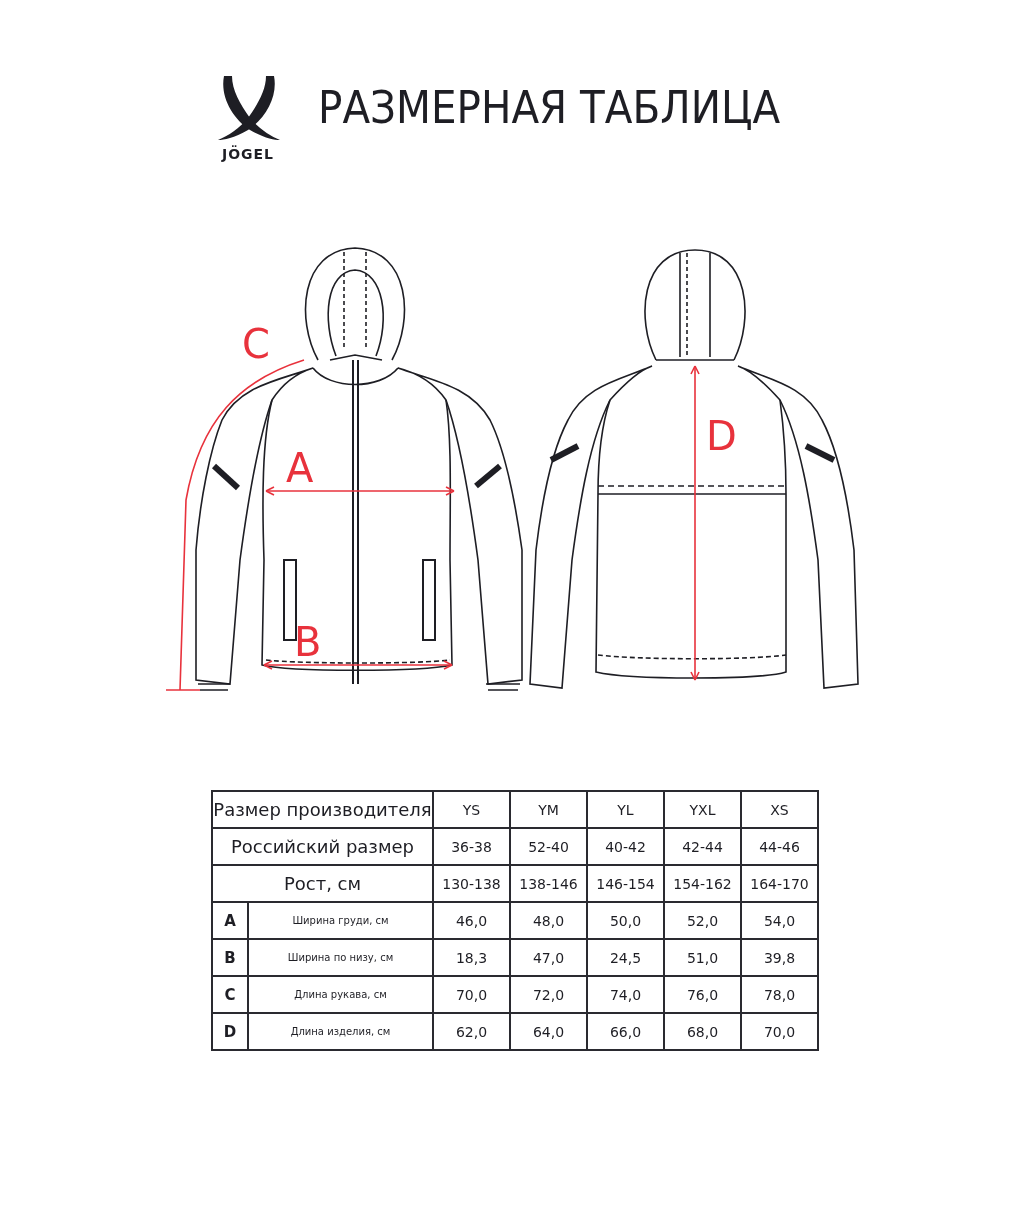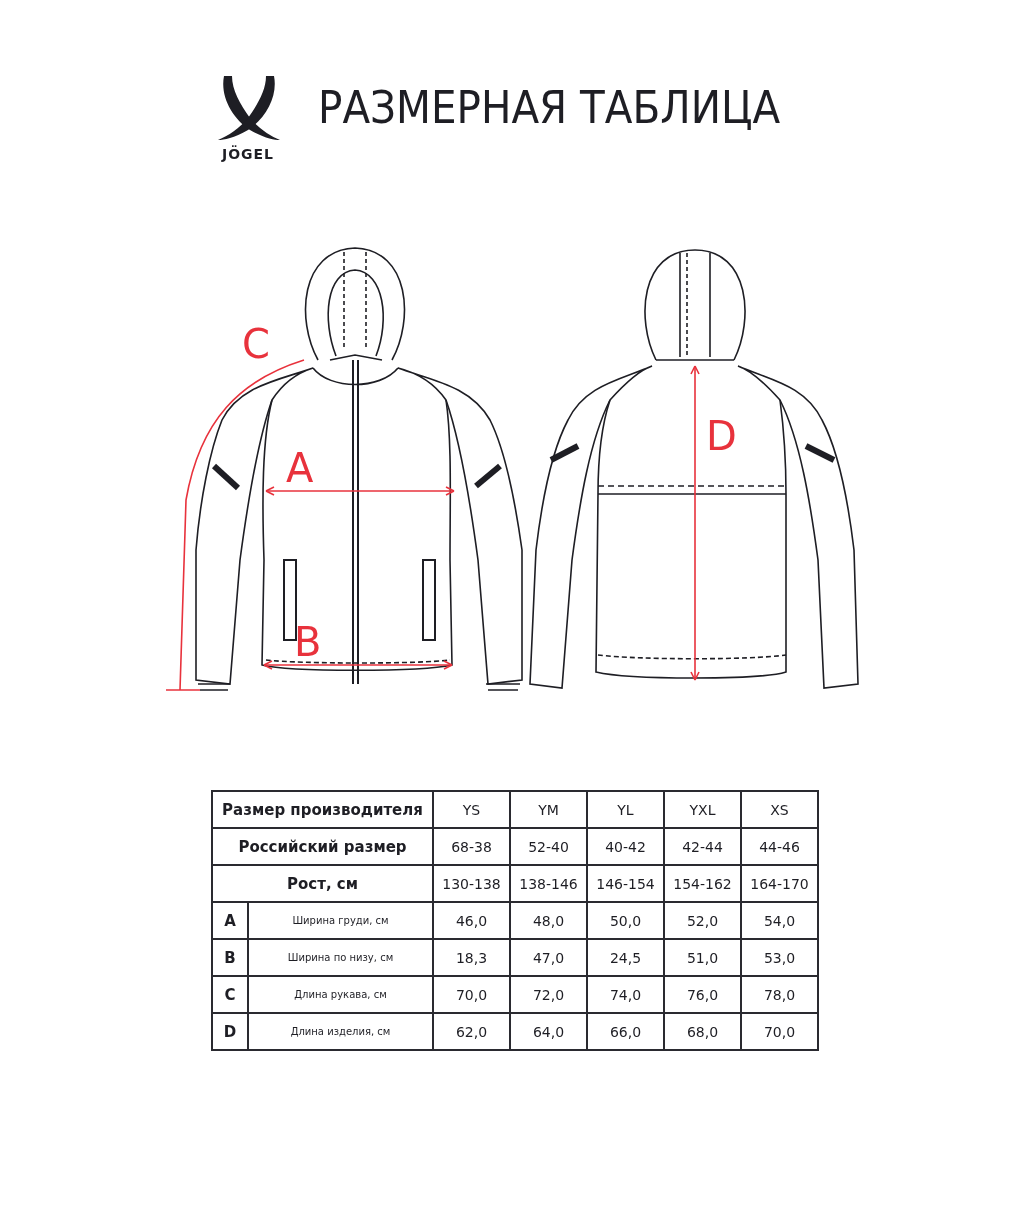--- a/index.html
+++ b/index.html
@@ -5,21 +5,21 @@
   html, body { margin:0; padding:0; background:#ffffff; }
   body { width:1024px; height:1231px; position:relative; overflow:hidden; font-family:"DejaVu Sans", sans-serif; color:#1e1e24; }
   .logo { position:absolute; left:196px; top:74px; width:104px; height:100px; }
   .logo svg { position:absolute; left:18px; top:0; }
   .logo-text { position:absolute; left:0; top:72px; width:104px; text-align:center; font-family:"DejaVu Sans", sans-serif; font-weight:bold; font-size:14px; letter-spacing:1px; color:#1e1e24; }
   .title { position:absolute; left:318px; top:82px; font-family:"DejaVu Sans", sans-serif; font-size:44px; font-weight:500; letter-spacing:0px; color:#1e1e24; transform:scaleX(0.92); transform-origin:left center; white-space:nowrap; }
   .diagram { position:absolute; left:160px; top:230px; width:720px; height:470px; }
   .lbl { position:absolute; color:#e8323c; font-family:"DejaVu Sans", sans-serif; font-size:40px; line-height:1; }
   table.sizes { position:absolute; left:211px; top:790px; border-collapse:collapse; font-family:"DejaVu Sans", sans-serif; font-size:14px; color:#1e1e24; }
   table.sizes td { border:2px solid #2a2a30; text-align:center; padding:0; height:35px; }
-  td.hdr { font-weight:bold; font-size:15px; }
+  td.hdr { font-weight:normal; font-size:18px; }
   td.letter { width:34px; font-weight:bold; font-size:15px; }
   td.desc { width:183px; text-align:left; padding-left:10px; font-size:10px; }
   td.val { width:75px; }
 </style>
 </head>
 <body>
 
 <div class="logo">
   <svg width="70" height="68" viewBox="0 0 70 68">
     <path d="M10 2 C6 22, 18 44, 36 56 C50 64, 60 66, 66 66 C56 62, 44 54, 36 44 C26 30, 18 16, 18 2 Z" fill="#1e1e24"></path>
@@ -97,21 +97,21 @@
       <tr>
     <td class="hdr" colspan="2" style="width:219px;">Размер производителя</td>
     <td class="val">YS</td>
     <td class="val">YM</td>
     <td class="val">YL</td>
     <td class="val">YXL</td>
     <td class="val">XS</td>
   </tr>
   <tr>
     <td class="hdr" colspan="2">Российский размер</td>
-    <td class="val">68-38</td>
+    <td class="val">36-38</td>
     <td class="val">52-40</td>
     <td class="val">40-42</td>
     <td class="val">42-44</td>
     <td class="val">44-46</td>
   </tr>
   <tr>
     <td class="hdr" colspan="2">Рост, см</td>
     <td class="val">130-138</td>
     <td class="val">138-146</td>
     <td class="val">146-154</td>
@@ -127,21 +127,21 @@
     <td class="val">52,0</td>
     <td class="val">54,0</td>
   </tr>
   <tr>
     <td class="letter">B</td>
     <td class="desc">Ширина по низу, см</td>
     <td class="val">18,3</td>
     <td class="val">47,0</td>
     <td class="val">24,5</td>
     <td class="val">51,0</td>
-    <td class="val">53,0</td>
+    <td class="val">39,8</td>
   </tr>
   <tr>
     <td class="letter">C</td>
     <td class="desc">Длина рукава, см</td>
     <td class="val">70,0</td>
     <td class="val">72,0</td>
     <td class="val">74,0</td>
     <td class="val">76,0</td>
     <td class="val">78,0</td>
   </tr>

